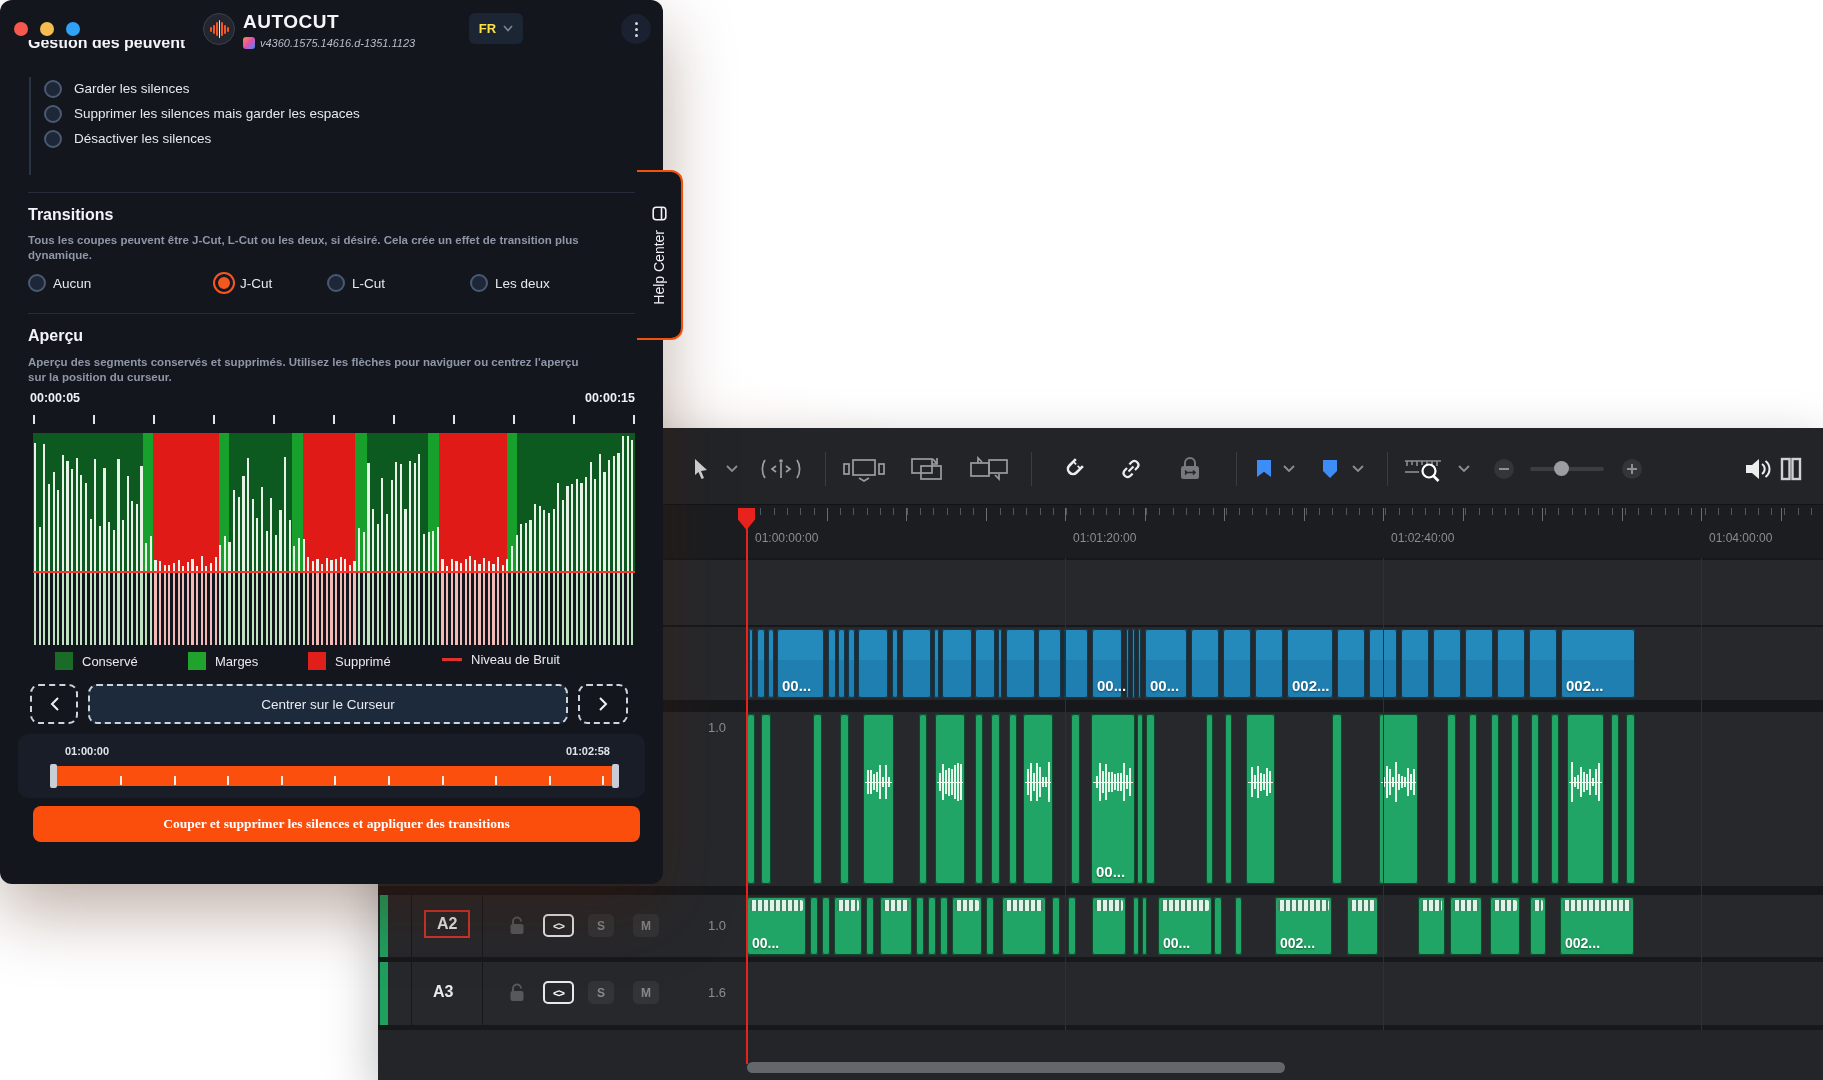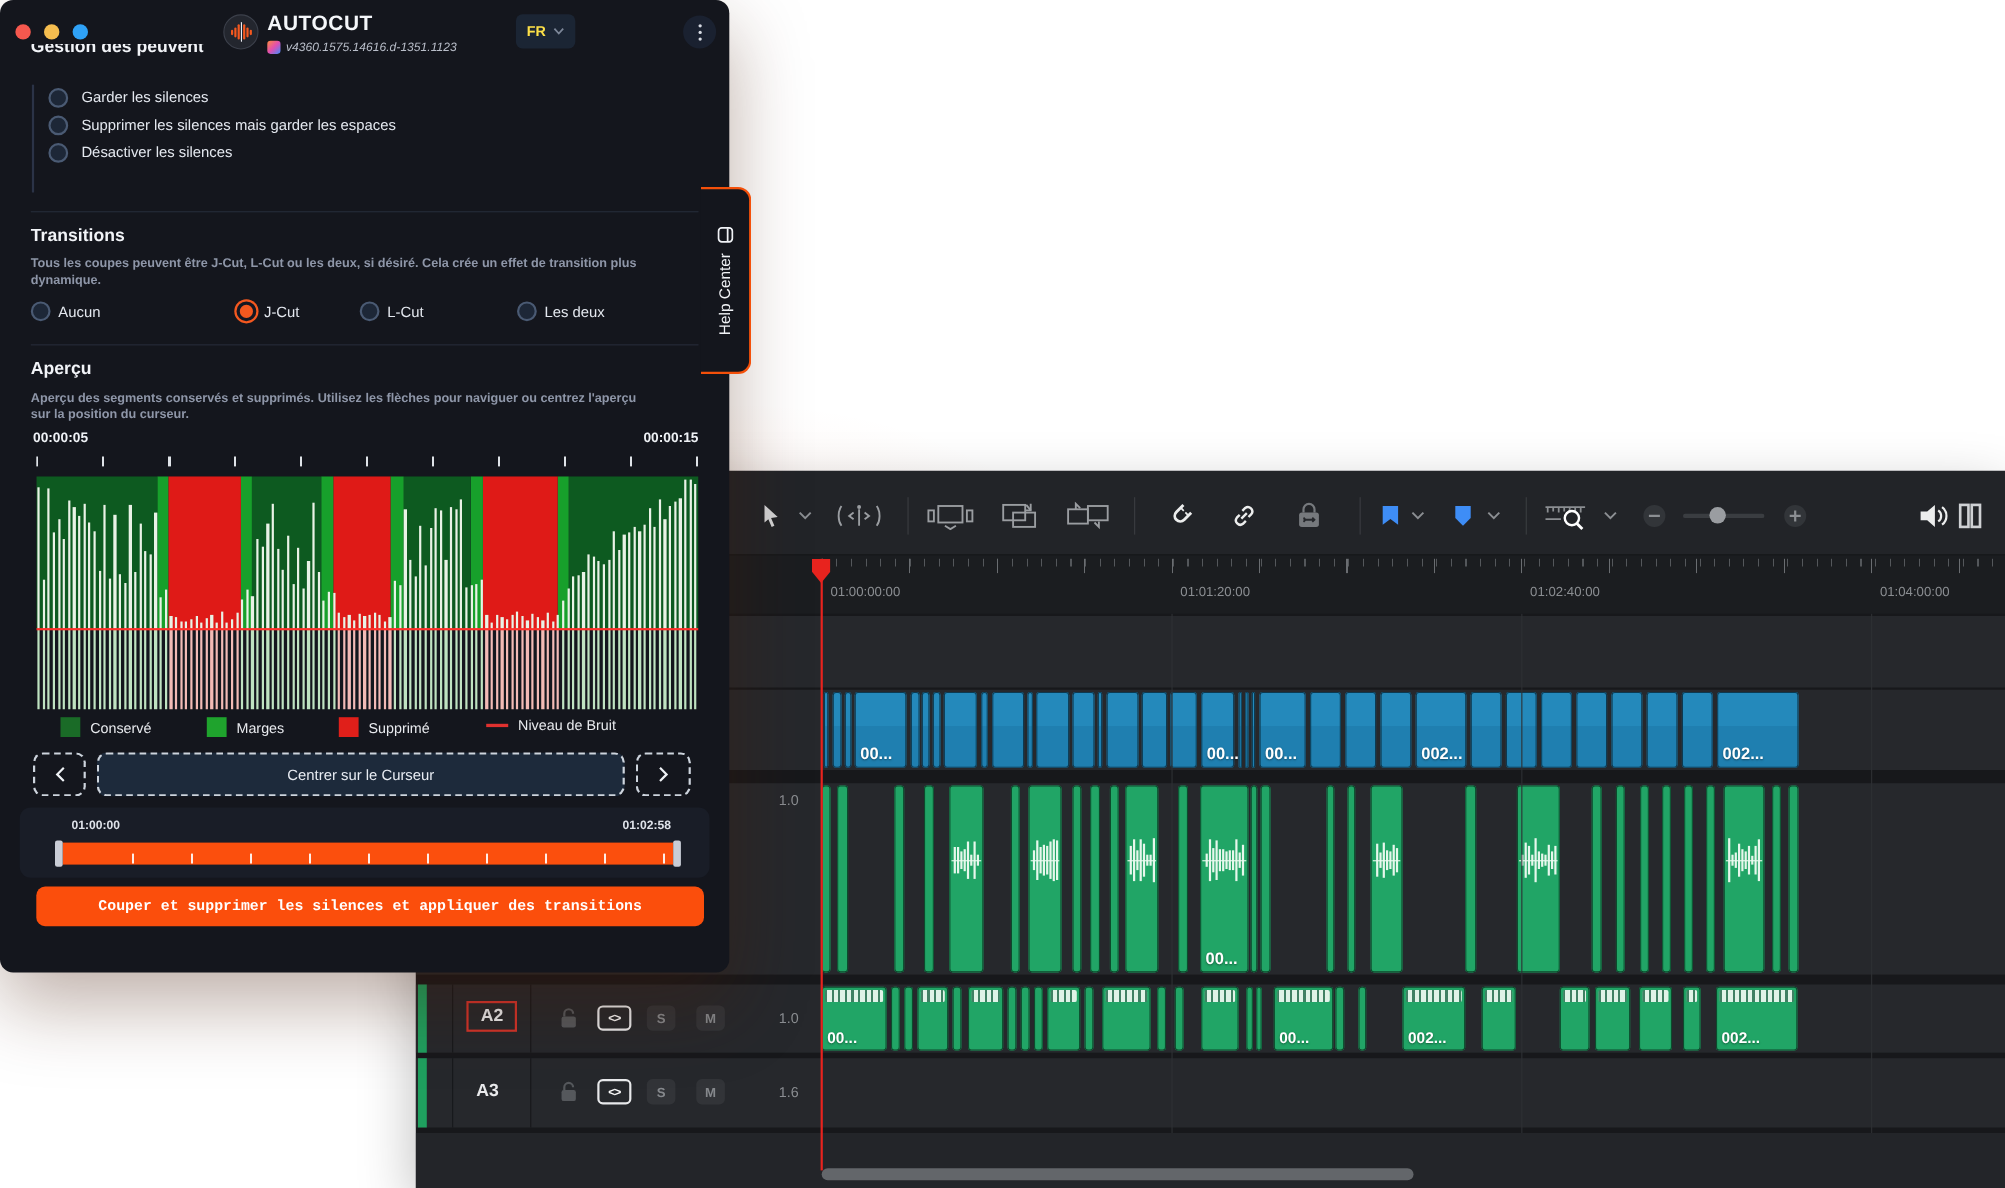--- a/index.html
+++ b/index.html
@@ -131,21 +131,21 @@
     border-radius:10px; }
   .mini .tlab { position:absolute; top:11px; color:#dfe3ea; font-size:11px; font-weight:600; }
   .mini-bar { position:absolute; left:39px; top:32px; width:555px; height:20px; background:#fb4f0d; }
   .mini-ticks { position:absolute; left:63px; bottom:1px; width:486px; height:9px;
     background:repeating-linear-gradient(90deg, rgba(255,255,255,.9) 0 2px, transparent 2px 53.6px); }
   .mini-handle { position:absolute; top:-2px; width:7px; height:24px; background:#c9cdd6;
     border-radius:2px; }
   .cta { position:absolute; left:33px; top:806px; width:607px; height:36px; background:#fb4e0c;
     border-radius:8px; border:none; color:#fff; font-size:13.5px; font-weight:600;
     display:flex; align-items:center; justify-content:center;
-    font-family:Liberation Mono, monospace; }
+    font-family:Liberation Serif, serif; }
   svg { display:block; }
 </style>
 </head>
 <body>
 
 <div class="stage">
   <div class="glow"></div>
 
   <div class="tl">
     <div class="tl-toolbar">

